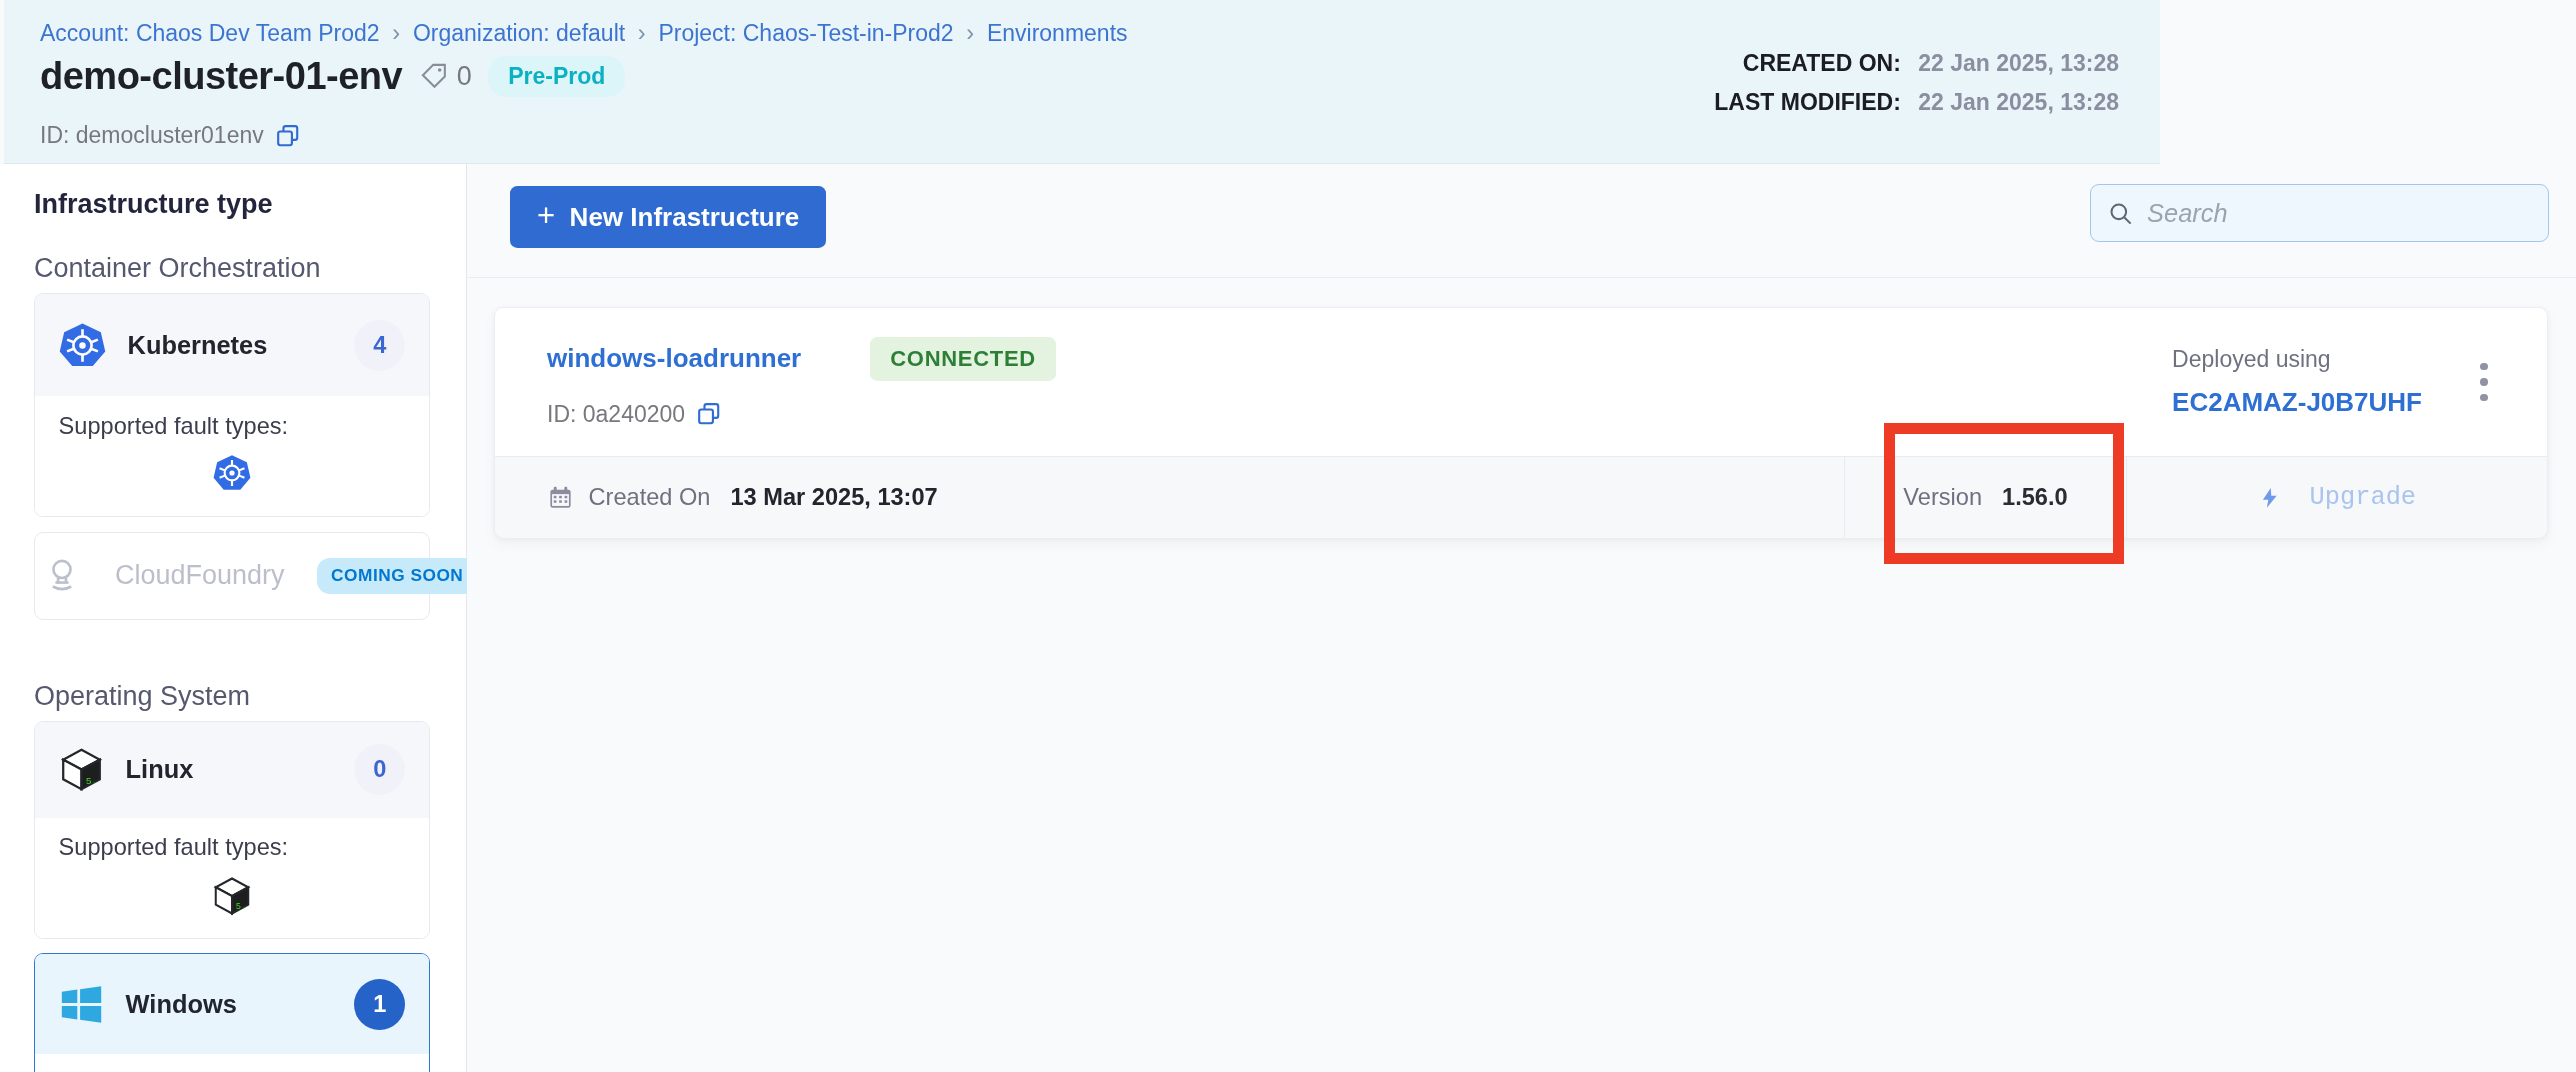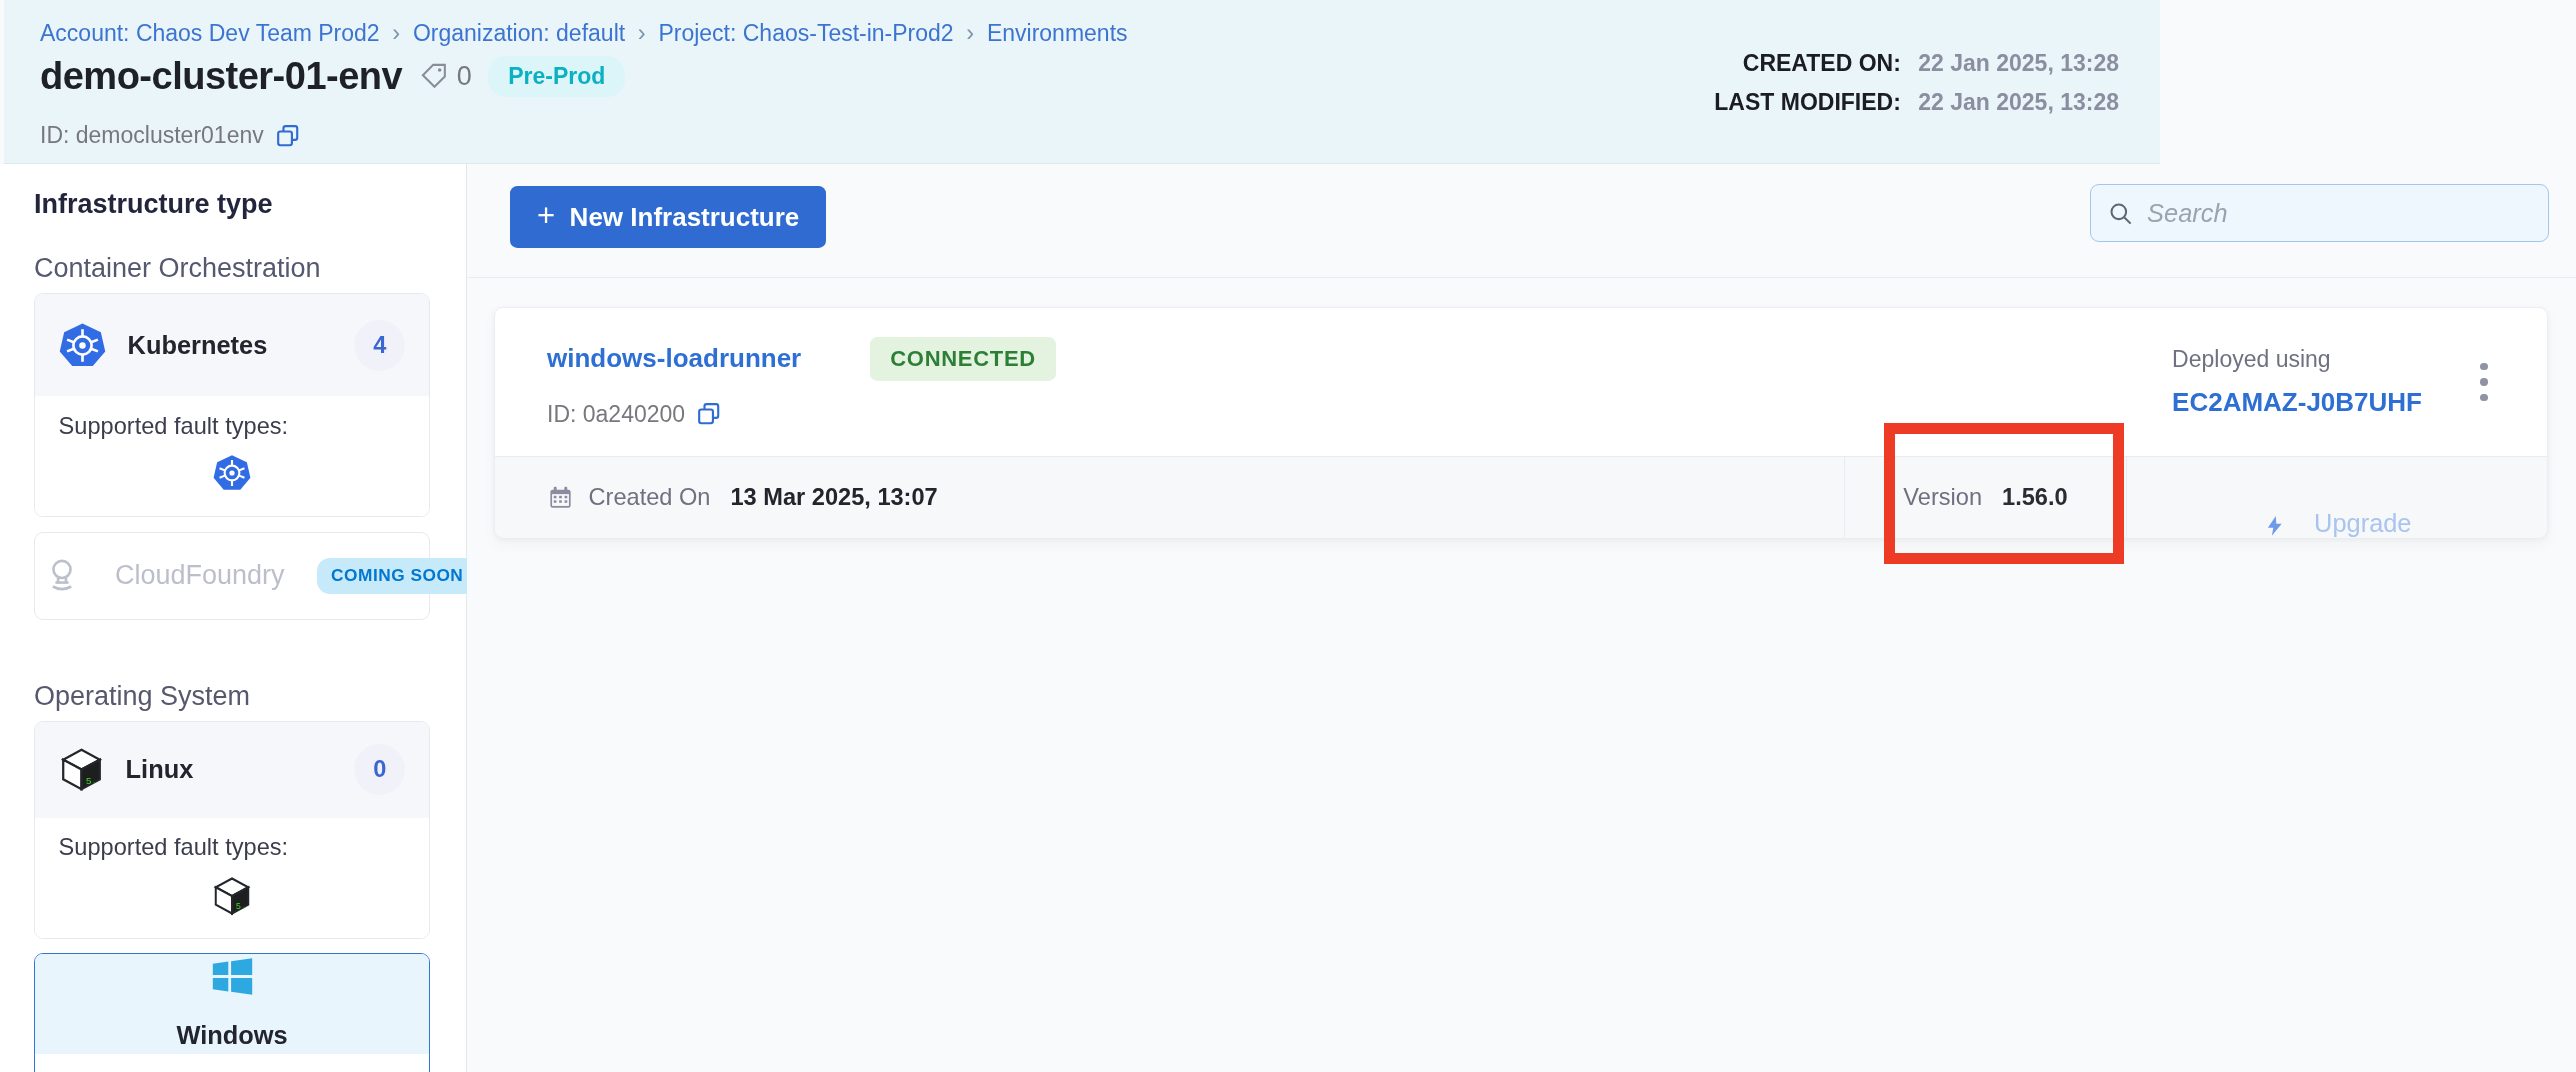--- a/index.html
+++ b/index.html
@@ -42,21 +42,21 @@
   .type-card-body { padding:16.4px 23.6px 22px; background:#ffffff; }
   .fault-label { font-size:23.6px; color:#3b3d4c; margin-bottom:14.5px; }
   .fault-icons { display:flex; align-items:center; gap:18px; height:40px;flex-direction:column; }
   .disabled-card { width:396px; background:#ffffff; border:0.9px solid #e7e9f0; border-radius:9px;
     height:88px; display:flex; align-items:center; padding:0 6px; gap:32px; margin-bottom:0; cursor:default; }
   .cf-name { flex:1; font-size:27px; color:#bcbfcb; }
   .soon-badge { background:#c7eafb; color:#0277cf; font-size:17.3px; font-weight:800;
     letter-spacing:0.5px; padding:7.3px 14.5px; border-radius:13px; white-space:nowrap; }
   .os-heading { margin-top:61px; }
   .type-card.selected { border:1.8px solid #3177d2; }
-  .type-card.selected .type-card-head { background:#e8f5fd; height:100px;flex-direction:column; }
+  .type-card.selected .type-card-head { background:#e8f5fd; height:100px; }
   .type-card.linux .type-card-head { height:96px; }
 
   
   .main { position:absolute; left:467px; top:164px; width:2109px; height:908px; background:#f8fafb; }
   .toolbar { height:114px; border-bottom:0.9px solid #e9edf1; position:relative; }
   .btn-new { position:absolute; left:43px; top:22px; height:62px; background:#2f6bd0;
     color:#ffffff; font-size:26px; font-weight:bold; border:none; border-radius:7.3px;
     display:flex; align-items:center; gap:14.5px; padding:0 27px; cursor:pointer;
     font-family:"Liberation Sans", sans-serif; }
   .plus-glyph { font-size:31px; font-weight:normal; line-height:1; margin-top:-2.7px; }
@@ -88,22 +88,22 @@
     border-radius:0 0 9px 9px; display:flex; align-items:center; }
   .foot-created { display:flex; align-items:center; gap:14.5px; padding-left:52px; flex:1;
     font-size:23.6px; }
   .created-label { color:#6f7180; }
   .created-value { color:#23242c; font-weight:bold; margin-left:5.5px; }
   .foot-version { width:283px; height:100%; border-left:0.9px solid #e9ebf0;
     border-right:0.9px solid #e9ebf0; display:flex; align-items:center; justify-content:center;
     gap:20px; font-size:23.6px; }
   .version-label { color:#6e7080; }
   .version-value { color:#2a2b33; font-weight:bold; }
-  .foot-upgrade { width:420px; height:100%; display:flex; align-items:flex-end;
-    justify-content:center; gap:28px; font-size:25.4px; color:#a9c4ef; cursor:pointer; }
+  .foot-upgrade { width:420px; height:100%; display:flex; align-items:center;
+    justify-content:center; gap:28px; font-size:25.4px; color:#a9c4ef; cursor:pointer;font-family:Liberation Mono, monospace; }
 
   
   .annotation-rect { position:absolute; left:1884px; top:423px; width:240px; height:141px;
     border:11px solid #ee3b25; pointer-events:none; z-index:50; }
 
   .icon { flex:none; display:inline-flex; }
 </style>
 </head>
 <body>
 

